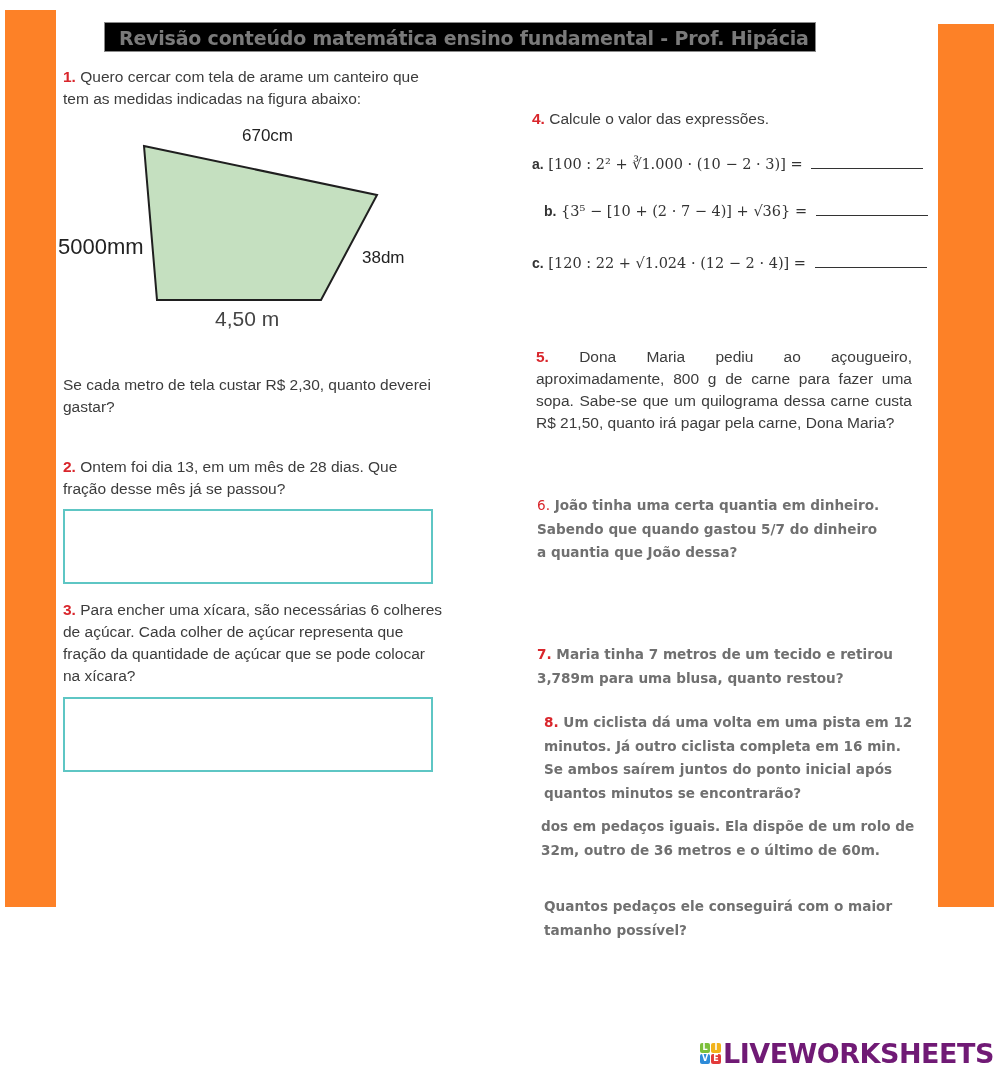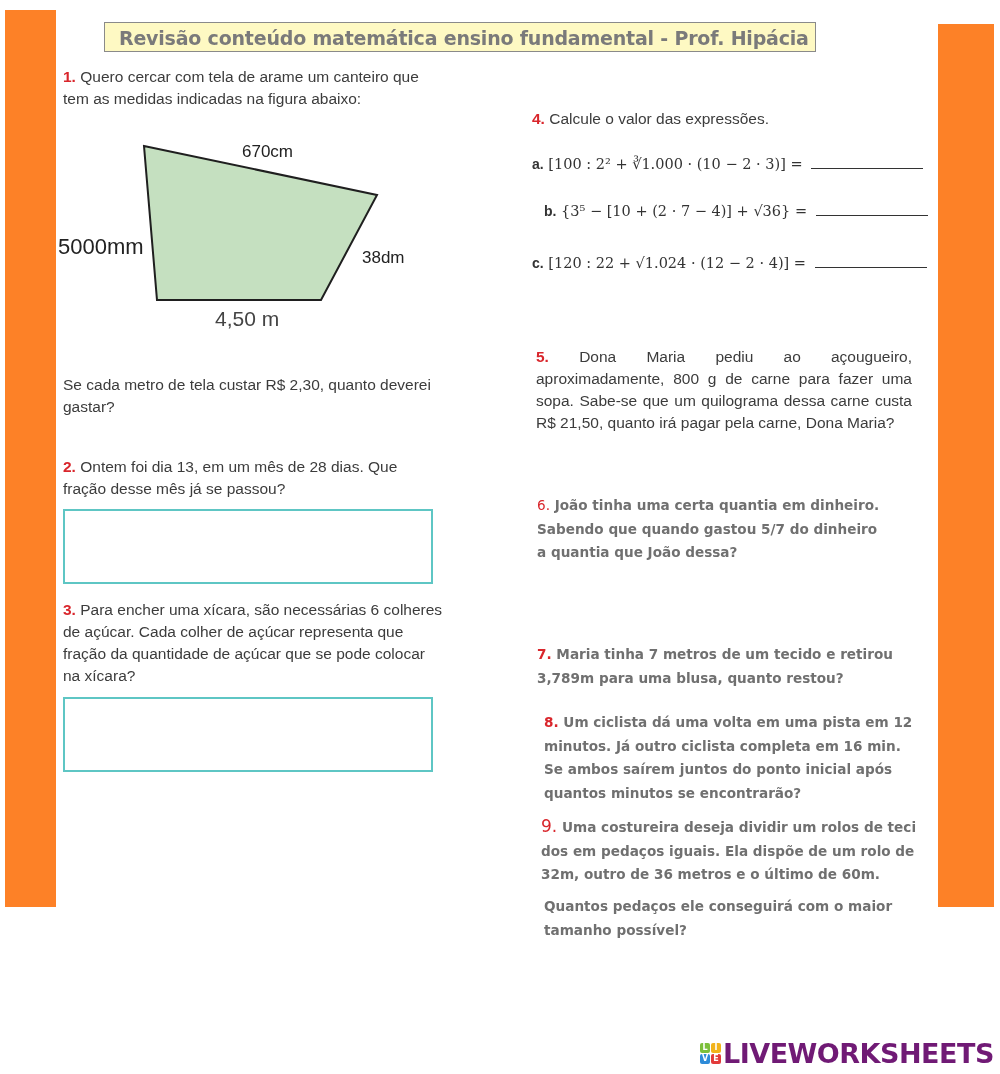--- a/index.html
+++ b/index.html
@@ -7,21 +7,21 @@
     width:1000px; height:1074px; position:relative; overflow:hidden;
     background:#ffffff; font-family:"DejaVu Sans", sans-serif; color:#333;
   }
   .abs { position:absolute; }
   .orange-bar { background:#fd8127; }
   #bar-left { left:5px; top:10px; width:51px; height:897px; }
   #bar-right { left:938px; top:24px; width:56px; height:883px; }
 
   #title-box {
     left:104px; top:22px; width:712px; height:30px;
-    border:1px solid #8a8a8a; background:#fef9c3;
+    border:1px solid #8a8a8a; background:#000000;
     font-family:"DejaVu Sans", sans-serif; font-weight:bold; font-size:19px;
     color:#7a7a7a; line-height:30px; padding-left:14px; box-sizing:border-box;
     letter-spacing:-0.2px; white-space:nowrap;
   }
   .q { font-family:"Liberation Sans", sans-serif; font-size:15.5px; color:#3c3c3c; line-height:22px; }
   .num { color:#d9262c; font-weight:bold; }
   .bold-q { font-family:"DejaVu Sans", sans-serif; font-weight:bold; font-size:13.6px; color:#707070; line-height:23.5px; }
   .num-thin { color:#d9262c; font-weight:normal; }
 
   #q1-text { left:63px; top:66px; width:380px; }
@@ -30,21 +30,21 @@
   #q3-text { left:63px; top:599px; width:380px; }
 
   .answer-box {
     border:2px solid #5ec6c4; background:#fff; box-sizing:border-box;
   }
   #answer-q2 { left:63px; top:509px; width:370px; height:75px; }
   #answer-q3 { left:63px; top:697px; width:370px; height:75px; }
 
   
   .fig-label { font-family:"Liberation Sans", sans-serif; font-size:17px; color:#222; }
-  #lbl-top { left:242px; top:126px;margin-top:16px; }
+  #lbl-top { left:242px; top:126px; }
   #lbl-left { left:58px; top:234px; font-size:22px; }
   #lbl-right { left:362px; top:248px; }
   #lbl-bottom { left:215px; top:307px; color:#444; font-size:21px; }
 
   #q4-title { left:532px; top:108px; }
   .expr { font-family:"DejaVu Serif", serif; font-size:14.5px; color:#333; white-space:nowrap; }
   .expr .lbl { font-family:"Liberation Sans", sans-serif; font-weight:bold; font-size:14px; }
   .blank { display:inline-block; width:112px; border-bottom:1.5px solid #333; margin-left:4px; vertical-align:baseline; }
   #expr-a { left:532px; top:156px; }
   #expr-b { left:532px; top:203px;margin-left:12px; }
@@ -135,21 +135,20 @@
 </div>
 
 <div class="abs bold-q" id="q8-text">
   <div><span class="num">8.</span> <span>Um ciclista dá uma volta em uma pista em 12</span></div>
   <div>minutos. Já outro ciclista completa em 16 min.</div>
   <div>Se ambos saírem juntos do ponto inicial após</div>
   <div>quantos minutos se encontrarão?</div>
 </div>
 
 <div class="abs bold-q" id="q9-text" style="z-index:0;">
-  <div><span class="num-thin">9.</span> <span>Uma costureira deseja dividir um rolos de teci</span></div>
   <div>dos em pedaços iguais. Ela dispõe de um rolo de</div>
   <div>32m, outro de 36 metros e o último de 60m.</div>
 </div>
 <div class="abs bold-q" id="q9-cont">
   <div>Quantos pedaços ele conseguirá com o maior</div>
   <div>tamanho possível?</div>
 </div>
 
 <style>#bar-right{z-index:2;}</style>
 

